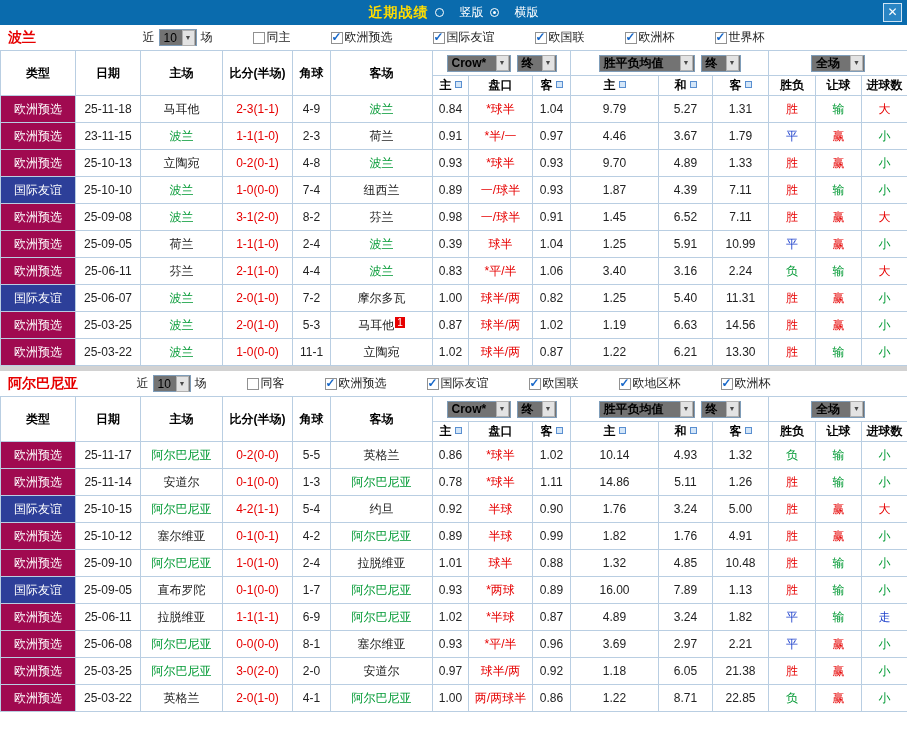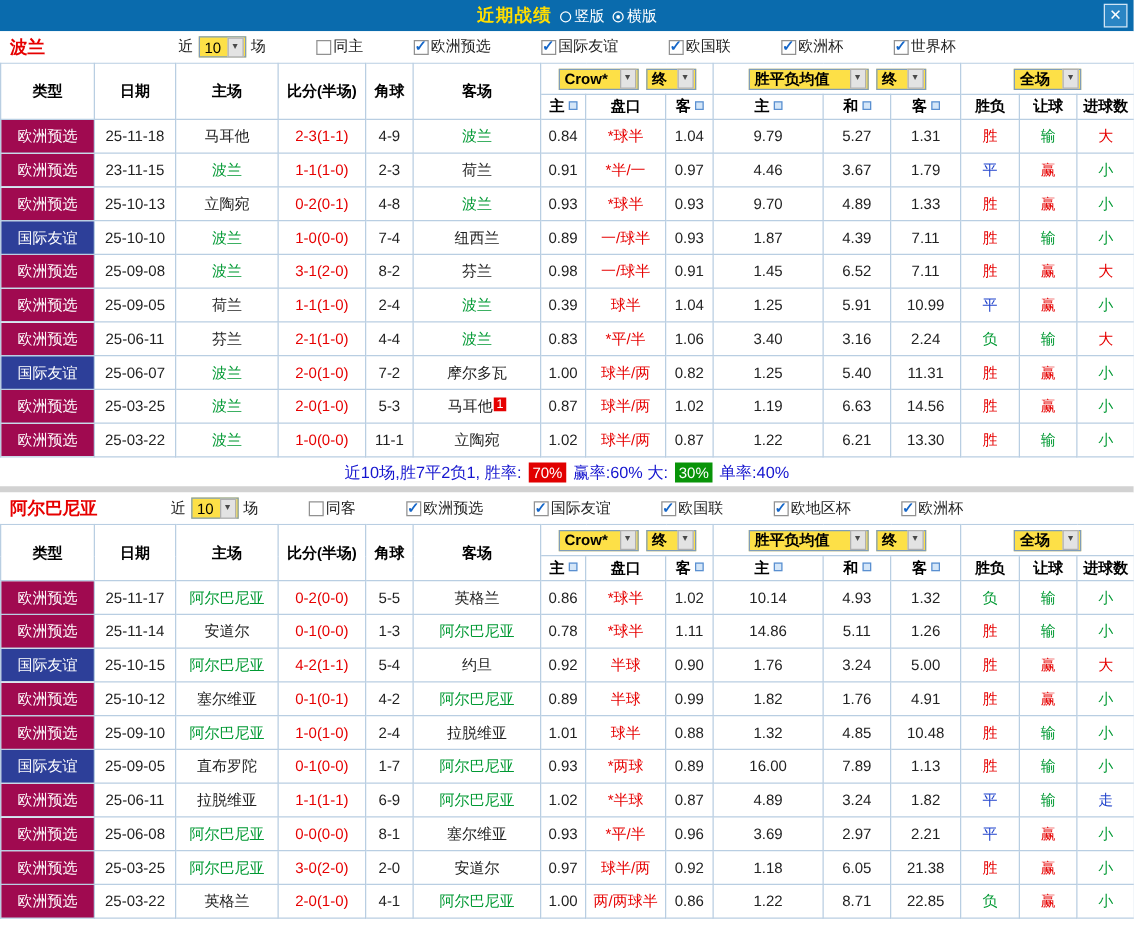--- a/index.html
+++ b/index.html
@@ -1,36 +1,36 @@
 <!DOCTYPE html>
 <html style="--titlebar-bg: #0A6BAD; --title-text: #FFDD00; --type-european: #A00A50; --type-friendly: #2D3F99; --team-green: #009933; --score-red: #E60000; --handicap-red: #E60000; --res-win: #E60000; --res-draw: #2244CC; --res-lose: #009933; --badge-red: #E10000; --badge-green: #089408; --summary-text: #1515CF; --grid-border: #B9CEE2;"><head>
 <meta charset="utf-8">
 <style>
   *{box-sizing:border-box;}
   html,body{margin:0;padding:0;}
   body{width:907px;height:750px;overflow:hidden;background:#fff;font-family:"Liberation Sans",sans-serif;}
 
   .titlebar{height:25px;background:var(--titlebar-bg,#0a6bad);display:flex;align-items:center;position:relative;}
-  .title-group{margin:0 auto;display:flex;align-items:flex-end;gap:6px;}
+  .title-group{margin:0 auto;display:flex;align-items:center;gap:6px;}
   .app-title{color:var(--title-text,#ffdd00);font-size:14px;font-weight:bold;letter-spacing:1px;}
-  .radio-group{display:inline-flex;align-items:center;gap:3px;cursor:pointer;}
+  .radio-group{display:inline-flex;align-items:center;gap:16px;cursor:pointer;}
   .radio{width:9px;height:9px;border:1px solid #fff;border-radius:50%;position:relative;flex:none;}
   .radio.sel::after{content:"";position:absolute;left:2px;top:2px;right:2px;bottom:2px;border-radius:50%;background:#fff;}
   .radio-label{color:#fff;font-size:12px;}
   .close-btn{position:absolute;right:5px;top:3px;width:19px;height:19px;border:1px solid #cfe4f4;background:#2a85c4;color:#fff;font-size:12px;line-height:16px;text-align:center;cursor:pointer;}
 
   .filterbar{height:25px;position:relative;display:flex;align-items:center;background:#fff;}
   .team-name{position:absolute;left:8px;color:#e60000;font-weight:bold;font-size:14px;}
   .filters{margin:0 auto;display:flex;align-items:center;font-size:12px;color:#222;}
   .filters>*{margin:0 2px;}
   .check-group{display:inline-flex;align-items:center;cursor:pointer;margin-left:38px;}
   .checkbox{width:12px;height:12px;border:1px solid #919191;background:#fff;position:relative;margin-right:2px;flex:none;}
   .checkbox.checked::after{content:"✓";position:absolute;left:0;top:-3px;font-size:12px;font-weight:bold;color:#1566c8;}
 
-  .mini-select{display:inline-flex;align-items:center;justify-content:space-between;height:17px;border:1px solid #7f9db9;background:#fde047;padding:0 1px 0 4px;font-size:12px;color:#000;cursor:pointer;flex:none;}
+  .mini-select{display:inline-flex;align-items:center;justify-content:space-between;height:17px;border:1px solid #7f9db9;background:#737373;padding:0 1px 0 4px;font-size:12px;color:#000;cursor:pointer;flex:none;}
   .sel-arrow{font-size:7px;line-height:12px;color:#4a4a4a;background:#e3e3e3;border:1px solid #b0b0b0;padding:1px 2px;margin-left:3px;}
 
   table.grid{border-collapse:collapse;table-layout:fixed;width:907px;}
   .grid th,.grid td{border:1px solid var(--grid-border,#b9cee2);text-align:center;padding:0;font-size:12px;overflow:hidden;white-space:nowrap;}
   .hrow1 th{height:25px;font-weight:bold;color:#000;background:#fff;}
   .hrow2 th{height:20px;font-weight:bold;color:#000;background:#fff;}
   .hgroup-inner{display:flex;align-items:center;justify-content:center;gap:6px;}
   .sq{display:inline-block;width:7px;height:7px;border:1px solid #5a8fd0;background:#d4e6f8;margin-left:3px;vertical-align:1px;}
   tbody td{height:27px;color:#222;background:#fff;}
   .type-a{background:var(--type-european,#a00a50);color:#fff;}
@@ -341,27 +341,20 @@
             <td class="tcell">0.87</td>
             <td class="tcell">1.22</td>
             <td class="tcell">6.21</td>
             <td class="tcell">13.30</td>
             <td class="tcell rs c-red">胜</td>
             <td class="tcell rs c-green">输</td>
             <td class="tcell rs c-green">小</td>
           </tr>
         </tbody>
       </table>
-      <div class="summary">
-        <span class="sum-text">近10场,胜7平2负1, 胜率: </span>
-        <span class="badge bg-red">70%</span>
-        <span class="sum-text"> 赢率:60% 大: </span>
-        <span class="badge bg-green">30%</span>
-        <span class="sum-text"> 单率:40%</span>
-      </div>
     </div>
     <div class="divider"></div>
     <div class="section">
       <div class="filterbar">
         <span class="team-name">阿尔巴尼亚</span>
         <div class="filters">
           <span class="f-text">近</span>
           <span class="mini-select" style="width: 38px;">
             <span class="sel-label">10</span>
             <span class="sel-arrow">▼</span>

